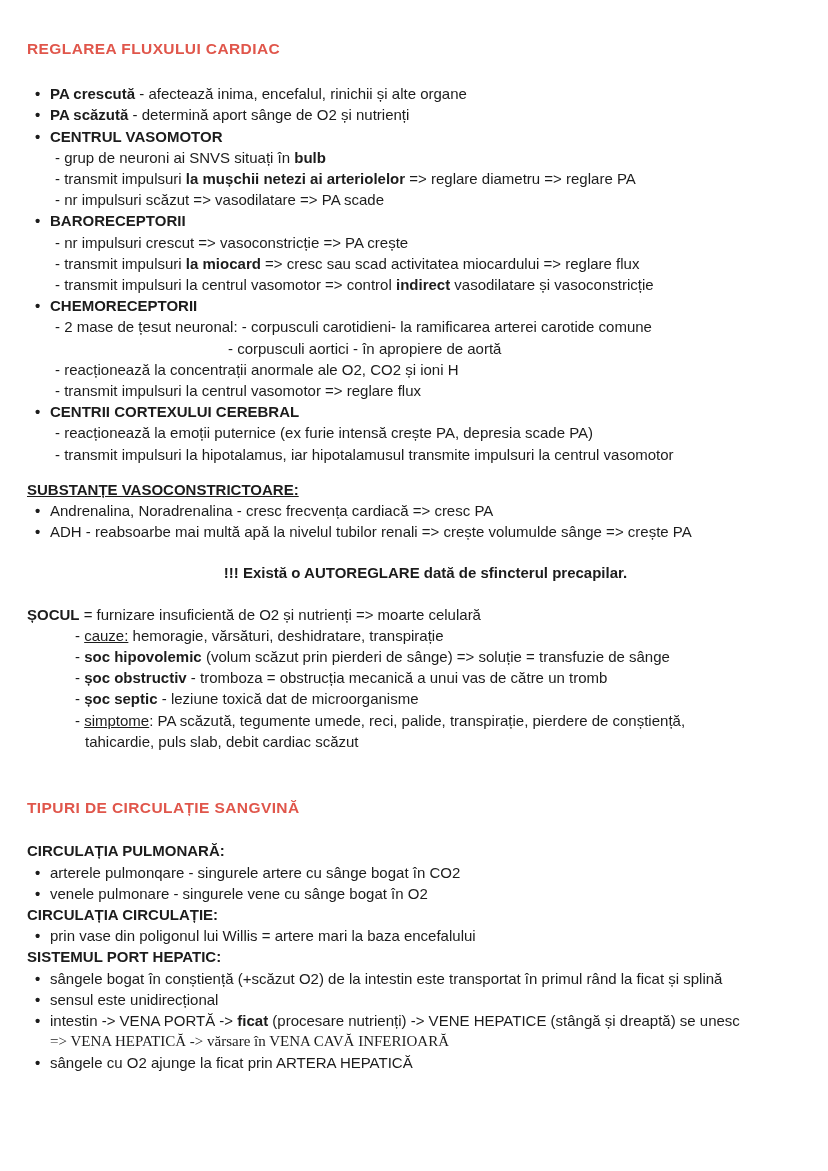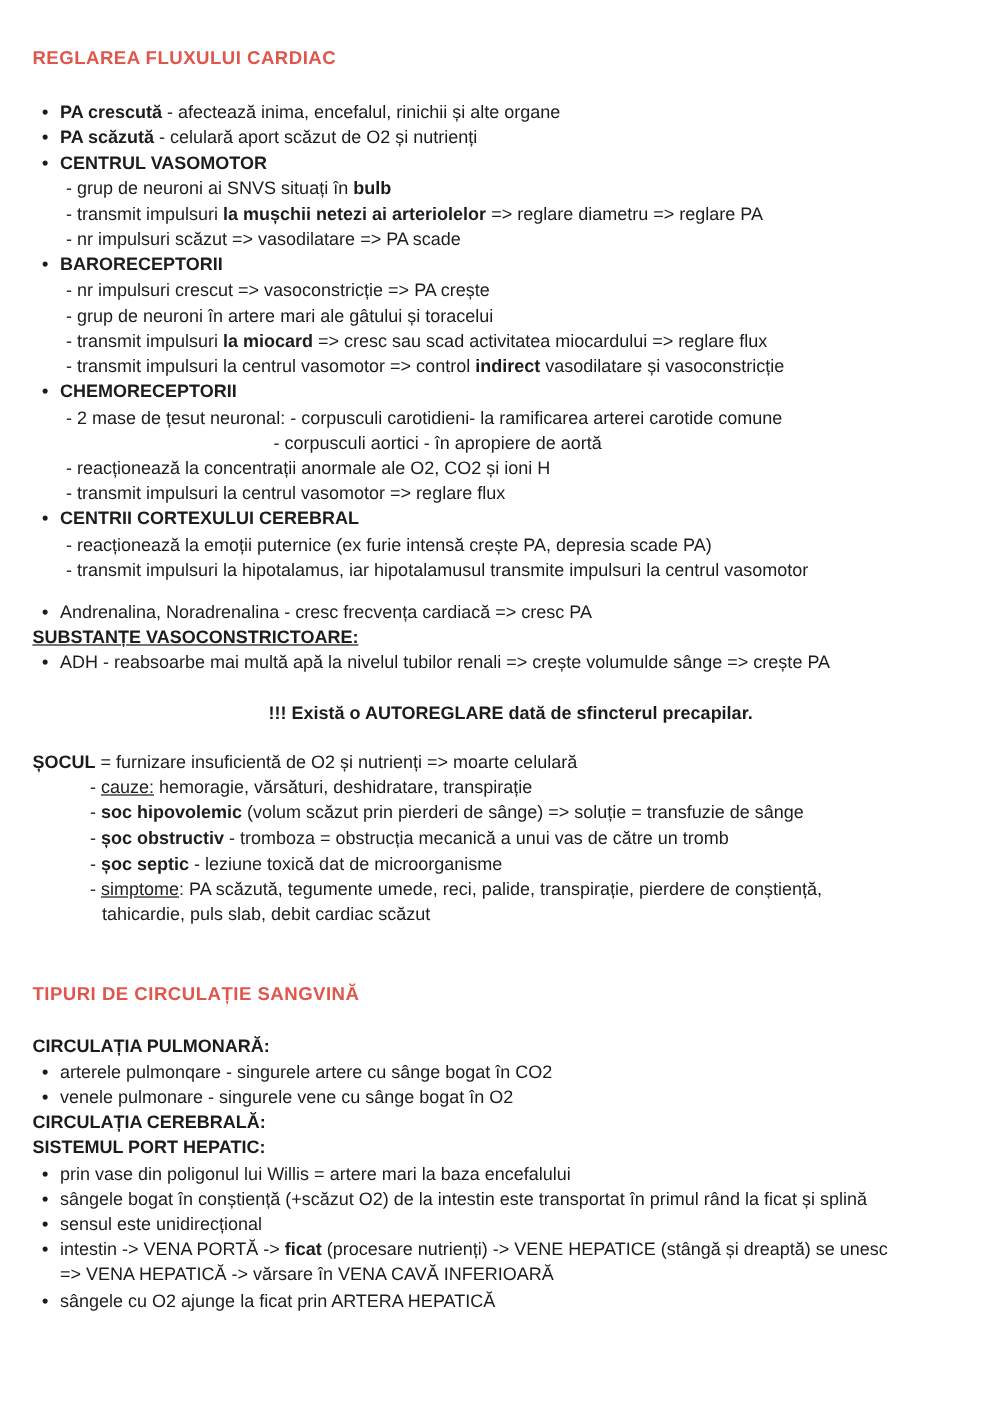--- a/index.html
+++ b/index.html
@@ -36,59 +36,58 @@
   .bullet { padding-left: 23px; }
   .bullet::before {
     content: "\2022";
     position: absolute;
     left: 8px;
     top: 0;
     font-weight: 700;
   }
   .sub { padding-left: 28px; }
   .sub2 { padding-left: 201px; }
-  .cont { padding-left: 23px; }
+  .cont { padding-left: 23px; font-family: Liberation Serif, serif; }
   .sec-substante { margin-top: 14px; }
   .sec-autoreglare { margin-top: 20px; text-align: center; }
   .sec-socul { margin-top: 20px; }
   .soc-sub { padding-left: 48px; }
   .soc-cont { padding-left: 58px; }
 </style>
 </head>
 <body>
 
 <div class="page">
 
   <div class="h-red first">REGLAREA FLUXULUI CARDIAC</div>
 
   <div>
     <div class="line bullet"><span class="b">PA crescută</span><span>  - afectează inima, encefalul, rinichii și alte organe</span></div>
-    <div class="line bullet"><span class="b">PA scăzută</span><span> - celulară aport scăzut de O2 și nutrienți</span></div>
+    <div class="line bullet"><span class="b">PA scăzută</span><span> - determină aport sânge de O2 și nutrienți</span></div>
     <div class="line bullet"><span class="b">CENTRUL VASOMOTOR</span></div>
     <div class="line sub"><span>- grup de neuroni ai SNVS situați în </span><span class="b">bulb</span></div>
     <div class="line sub"><span>- transmit impulsuri </span><span class="b">la mușchii netezi ai arteriolelor</span><span> =&gt; reglare diametru =&gt; reglare PA</span></div>
     <div class="line sub"><span>- nr impulsuri scăzut =&gt; vasodilatare =&gt; PA scade</span></div>
     <div class="line bullet"><span class="b">BARORECEPTORII</span></div>
     <div class="line sub"><span>- nr impulsuri crescut =&gt; vasoconstricție =&gt; PA crește</span></div>
-    <div class="line sub"><span>- grup de neuroni în artere mari ale gâtului și toracelui</span></div>
     <div class="line sub"><span>- transmit impulsuri </span><span class="b">la miocard</span><span> =&gt; cresc sau scad activitatea miocardului =&gt; reglare flux</span></div>
     <div class="line sub"><span>- transmit impulsuri la centrul vasomotor =&gt; control </span><span class="b">indirect</span><span> vasodilatare și vasoconstricție</span></div>
     <div class="line bullet"><span class="b">CHEMORECEPTORII</span></div>
     <div class="line sub"><span>- 2 mase de țesut neuronal: - corpusculi carotidieni- la ramificarea arterei carotide comune</span></div>
     <div class="line sub2"><span>- corpusculi aortici - în apropiere de aortă</span></div>
     <div class="line sub"><span>- reacționează la concentrații anormale ale O2, CO2 și ioni H</span></div>
     <div class="line sub"><span>- transmit impulsuri la centrul vasomotor =&gt; reglare flux</span></div>
     <div class="line bullet"><span class="b">CENTRII CORTEXULUI CEREBRAL</span></div>
     <div class="line sub"><span>- reacționează la emoții puternice (ex furie intensă crește PA, depresia scade PA)</span></div>
     <div class="line sub"><span>- transmit impulsuri la hipotalamus, iar hipotalamusul transmite impulsuri la centrul vasomotor</span></div>
   </div>
 
   <div class="sec-substante">
+    <div class="line h-black u-line">SUBSTANȚE VASOCONSTRICTOARE:</div>
     <div class="line bullet"><span>Andrenalina, Noradrenalina - cresc frecvența cardiacă =&gt; cresc PA</span></div>
-    <div class="line h-black u-line">SUBSTANȚE VASOCONSTRICTOARE:</div>
     <div class="line bullet"><span>ADH - reabsoarbe mai multă apă la nivelul tubilor renali =&gt; crește volumulde sânge =&gt; crește PA</span></div>
   </div>
 
   <div class="sec-autoreglare">
     <div class="line h-black">!!! Există o AUTOREGLARE dată de sfincterul precapilar.</div>
   </div>
 
   <div class="sec-socul">
     <div class="line"><span class="b">ȘOCUL</span><span> = furnizare insuficientă de O2 și nutrienți =&gt; moarte celulară</span></div>
     <div class="line soc-sub"><span>- </span><span class="u">cauze:</span><span> hemoragie, vărsături, deshidratare, transpirație</span></div>
@@ -98,23 +97,23 @@
     <div class="line soc-sub"><span>- </span><span class="u">simptome</span><span>: PA scăzută, tegumente umede, reci, palide, transpirație, pierdere de conștiență,</span></div>
     <div class="line soc-cont"><span>tahicardie, puls slab, debit cardiac scăzut</span></div>
   </div>
 
   <div class="h-red second">TIPURI DE CIRCULAȚIE SANGVINĂ</div>
 
   <div>
     <div class="line h-black">CIRCULAȚIA PULMONARĂ:</div>
     <div class="line bullet"><span>arterele pulmonqare - singurele artere cu sânge bogat în CO2</span></div>
     <div class="line bullet"><span>venele pulmonare - singurele vene cu sânge bogat în O2</span></div>
-    <div class="line h-black">CIRCULAȚIA CEREBRALĂ:</div>
+    <div class="line h-black">CIRCULAȚIA CIRCULAȚIE:</div>
+    <div class="line bullet"><span>prin vase din poligonul lui Willis = artere mari la baza encefalului</span></div>
     <div class="line h-black">SISTEMUL PORT HEPATIC:</div>
-    <div class="line bullet"><span>prin vase din poligonul lui Willis = artere mari la baza encefalului</span></div>
     <div class="line bullet"><span>sângele bogat în conștiență (+scăzut O2) de la intestin este transportat în primul rând la ficat și splină</span></div>
     <div class="line bullet"><span>sensul este unidirecțional</span></div>
     <div class="line bullet"><span>intestin -&gt; VENA PORTĂ -&gt; </span><span class="b">ficat</span><span> (procesare nutrienți) -&gt; VENE HEPATICE (stângă și dreaptă) se unesc</span></div>
     <div class="line cont"><span>=&gt; VENA HEPATICĂ -&gt; vărsare în VENA CAVĂ INFERIOARĂ</span></div>
     <div class="line bullet"><span>sângele cu O2 ajunge la ficat prin ARTERA HEPATICĂ</span></div>
   </div>
 
 </div>
 
 </body></html>

